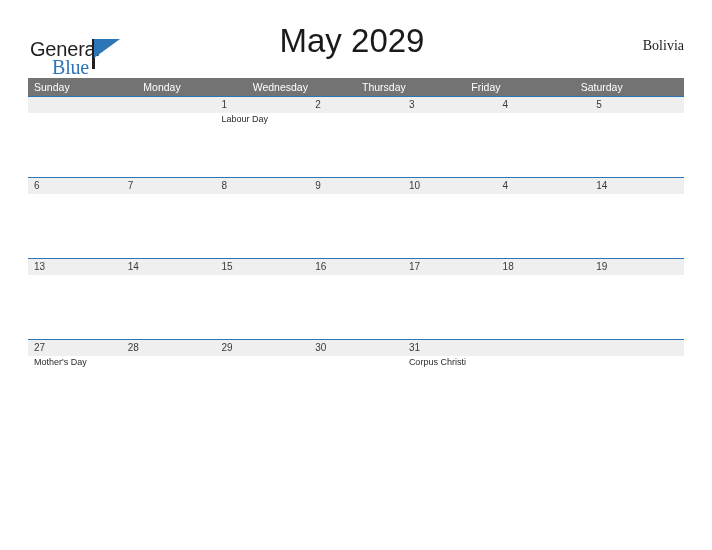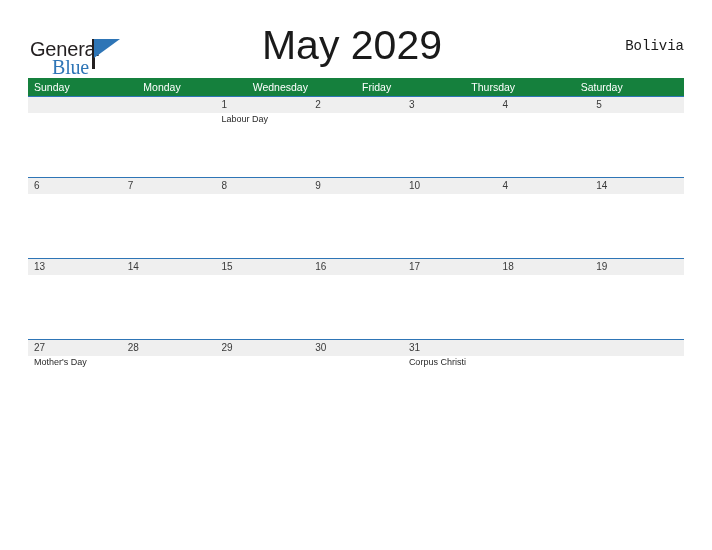--- a/index.html
+++ b/index.html
@@ -71,45 +71,45 @@
     height: 30px;
     background: #231f20;
   }
 
   .cal-title {
     position: absolute;
     left: 0;
     right: 8px;
     top: 0px;
     text-align: center;
-    font-size: 41px;
+    font-size: 33px;
     color: #1a1a1a;
     font-family: "Liberation Sans", sans-serif;
     font-weight: normal;
     letter-spacing: 0px;
   }
   .cal-country {
     position: absolute;
     right: 0px;
     top: 16px;
     font-size: 14px;
     color: #1a1a1a;
-    font-family: Liberation Mono, monospace;
+    font-family: Liberation Serif, serif;
   }
 
   
   .calendar {
     position: absolute;
     left: 28px;
     top: 78px;
     width: 656px;
   }
   .weekday-row {
     display: flex;
-    background: #15803d;
+    background: #737373;
     height: 18px;
     justify-content: flex-end;
   }
   .weekday-cell {
     flex: 1 1 0;
     color: #ffffff;
     font-size: 10.5px;
     line-height: 18px;
     padding-left: 6px;
     box-sizing: border-box;
@@ -172,22 +172,22 @@
     <div class="cal-title">May 2029</div>
 
     <div class="cal-country">Bolivia</div>
   </div>
 
   <div class="calendar">
     <div class="weekday-row" id="weekday-row">
         <div class="weekday-cell">Sunday</div>
         <div class="weekday-cell">Monday</div>
         <div class="weekday-cell">Wednesday</div>
+        <div class="weekday-cell">Thursday</div>
         <div class="weekday-cell">Friday</div>
-        <div class="weekday-cell">Thursday</div>
         <div class="weekday-cell">Saturday</div>
       </div>
     <div id="weeks-container">
         <div class="week-row">
           <div class="date-band">
             <div class="date-cell"></div>
             <div class="date-cell"></div>
             <div class="date-cell">1</div>
             <div class="date-cell">2</div>
             <div class="date-cell">3</div>

